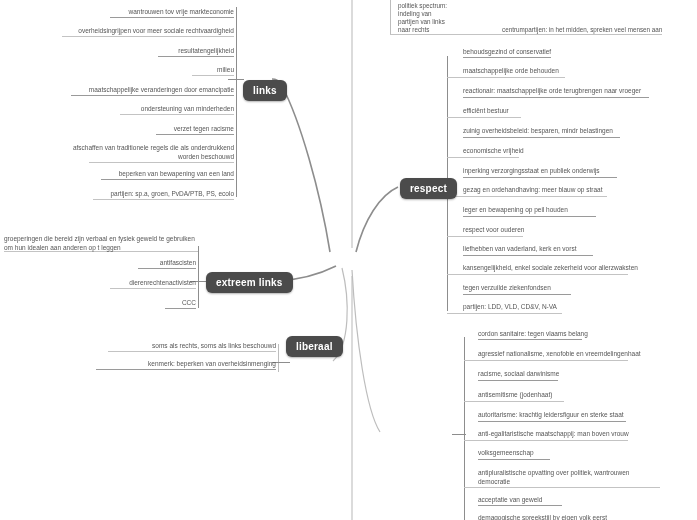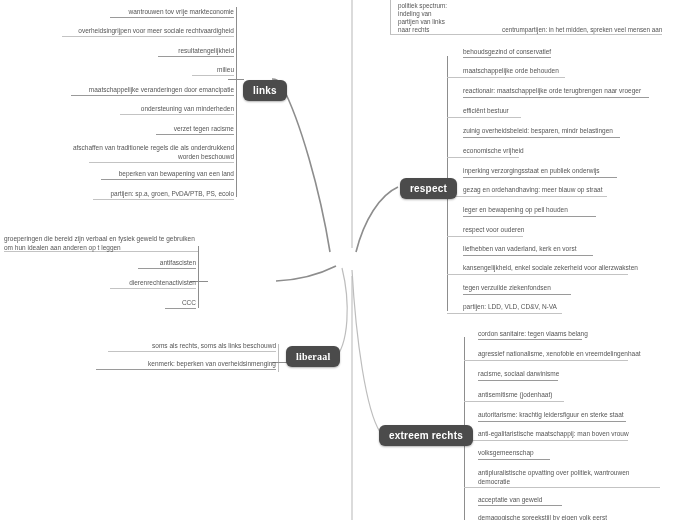--- a/index.html
+++ b/index.html
@@ -130,36 +130,37 @@
 
   <div class="leaf wrap right" style="left:66px;top:144px;width:168px;">afschaffen van traditionele regels die als onderdrukkend worden beschouwd</div>
   <div class="rule light" style="left:89px;top:162px;width:145px;"></div>
 
   <div class="leaf right" style="left:84px;top:170px;width:150px;">beperken van bewapening van een land</div>
   <div class="rule" style="left:101px;top:179px;width:133px;"></div>
 
   <div class="leaf right" style="left:74px;top:190px;width:160px;">partijen: sp.a, groen, PvDA/PTB, PS, ecolo</div>
   <div class="rule light" style="left:93px;top:199px;width:141px;"></div>
 
+  <div class="branch-node" style="left:206px;top:272px;">extreem links</div>
   <div class="spine" style="left:198px;top:246px;height:62px;"></div>
   <div class="stub" style="left:190px;top:281px;width:18px;"></div>
 
   <div class="leaf wrap left" style="left:4px;top:235px;width:192px;">groeperingen die bereid zijn verbaal en fysiek geweld te gebruiken om hun idealen aan anderen op t leggen</div>
   <div class="rule light" style="left:4px;top:251px;width:194px;"></div>
 
   <div class="leaf right" style="left:60px;top:259px;width:136px;">antifascisten</div>
   <div class="rule" style="left:138px;top:268px;width:58px;"></div>
 
   <div class="leaf right" style="left:48px;top:279px;width:148px;">dierenrechtenactivisten</div>
   <div class="rule light" style="left:110px;top:288px;width:86px;"></div>
 
   <div class="leaf right" style="left:120px;top:299px;width:76px;">CCC</div>
   <div class="rule" style="left:165px;top:308px;width:31px;"></div>
 
-  <div class="branch-node" style="left:286px;top:346px;font-family:Liberation Serif, serif;">liberaal</div>
+  <div class="branch-node" style="left:286px;top:336px;">liberaal</div>
   <div class="spine thin" style="left:278px;top:344px;height:28px;"></div>
   <div class="stub" style="left:272px;top:362px;width:18px;"></div>
 
   <div class="leaf right" style="left:108px;top:342px;width:168px;">soms als rechts, soms als links beschouwd</div>
   <div class="rule light" style="left:108px;top:351px;width:168px;"></div>
 
   <div class="leaf right" style="left:96px;top:360px;width:180px;">kenmerk: beperken van overheidsinmenging</div>
   <div class="rule" style="left:96px;top:369px;width:180px;"></div>
 
   <div class="branch-node" style="left:400px;top:178px;">respect</div>
@@ -201,21 +202,20 @@
 
   <div class="leaf left" style="left:463px;top:264px;width:230px;">kansengelijkheid, enkel sociale zekerheid voor allerzwaksten</div>
   <div class="rule light" style="left:447px;top:274px;width:181px;"></div>
 
   <div class="leaf left" style="left:463px;top:284px;width:230px;">tegen verzuilde ziekenfondsen</div>
   <div class="rule" style="left:463px;top:294px;width:108px;"></div>
 
   <div class="leaf left" style="left:463px;top:303px;width:230px;">partijen: LDD, VLD, CD&amp;V, N-VA</div>
   <div class="rule light" style="left:447px;top:313px;width:115px;"></div>
 
-  <div class="branch-node" style="left:379px;top:425px;">extreem rechts</div>
   <div class="spine" style="left:464px;top:337px;height:183px;"></div>
   <div class="stub" style="left:452px;top:434px;width:14px;"></div>
 
   <div class="leaf left" style="left:478px;top:330px;width:218px;">cordon sanitaire: tegen vlaams belang</div>
   <div class="rule" style="left:478px;top:339px;width:104px;"></div>
 
   <div class="leaf left" style="left:478px;top:350px;width:218px;">agressief nationalisme, xenofobie en vreemdelingenhaat</div>
   <div class="rule light" style="left:464px;top:360px;width:164px;"></div>
 
   <div class="leaf left" style="left:478px;top:370px;width:218px;">racisme, sociaal darwinisme</div>

